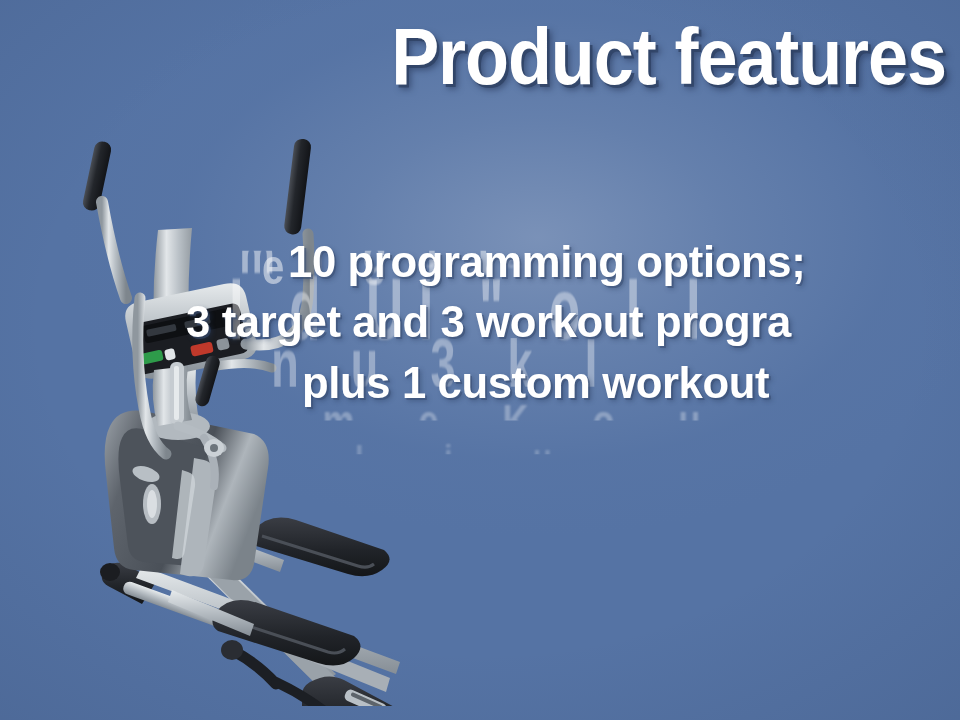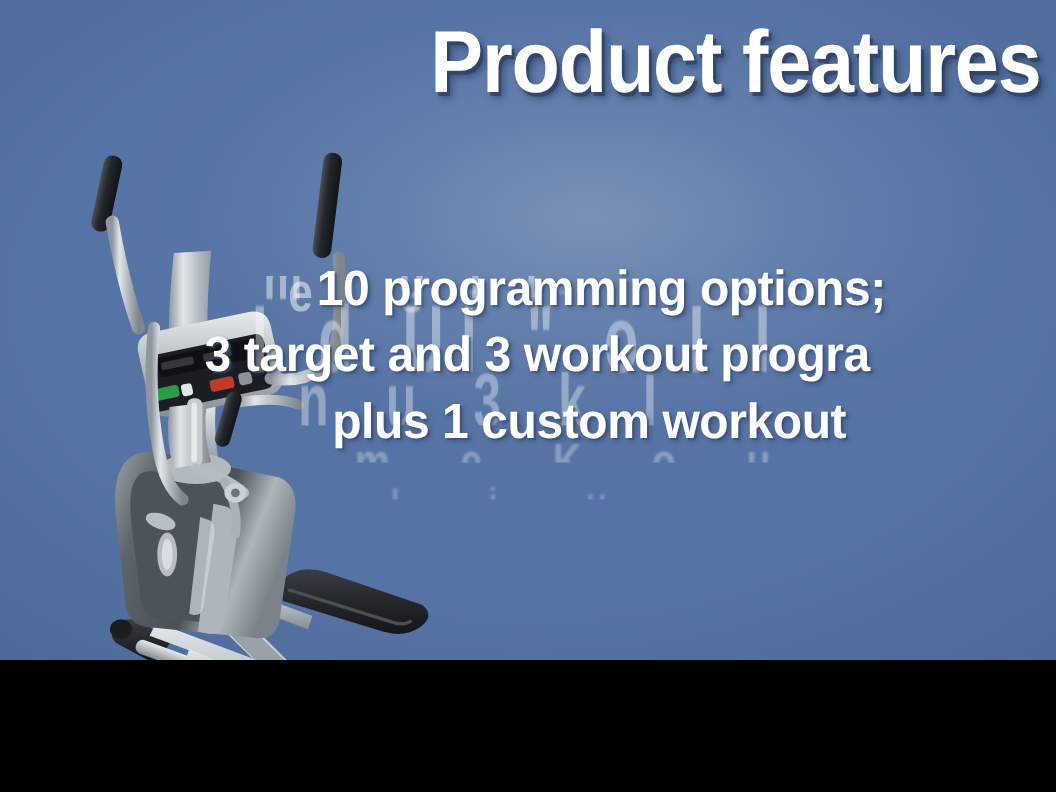--- a/index.html
+++ b/index.html
@@ -6,21 +6,21 @@
   html, body {
     margin: 0;
     padding: 0;
     background: #000;
   }
   * { box-sizing: border-box; }
 
   .slide {
     position: relative;
     width: 960px;
-    height: 600px;
+    height: 720px;
     overflow: hidden;
     font-family: "Liberation Sans", "DejaVu Sans", sans-serif;
     background: #15803d;
   }
 
   
   .bg-base {
     position: absolute;
     inset: 0;
     background: #5573a4;

